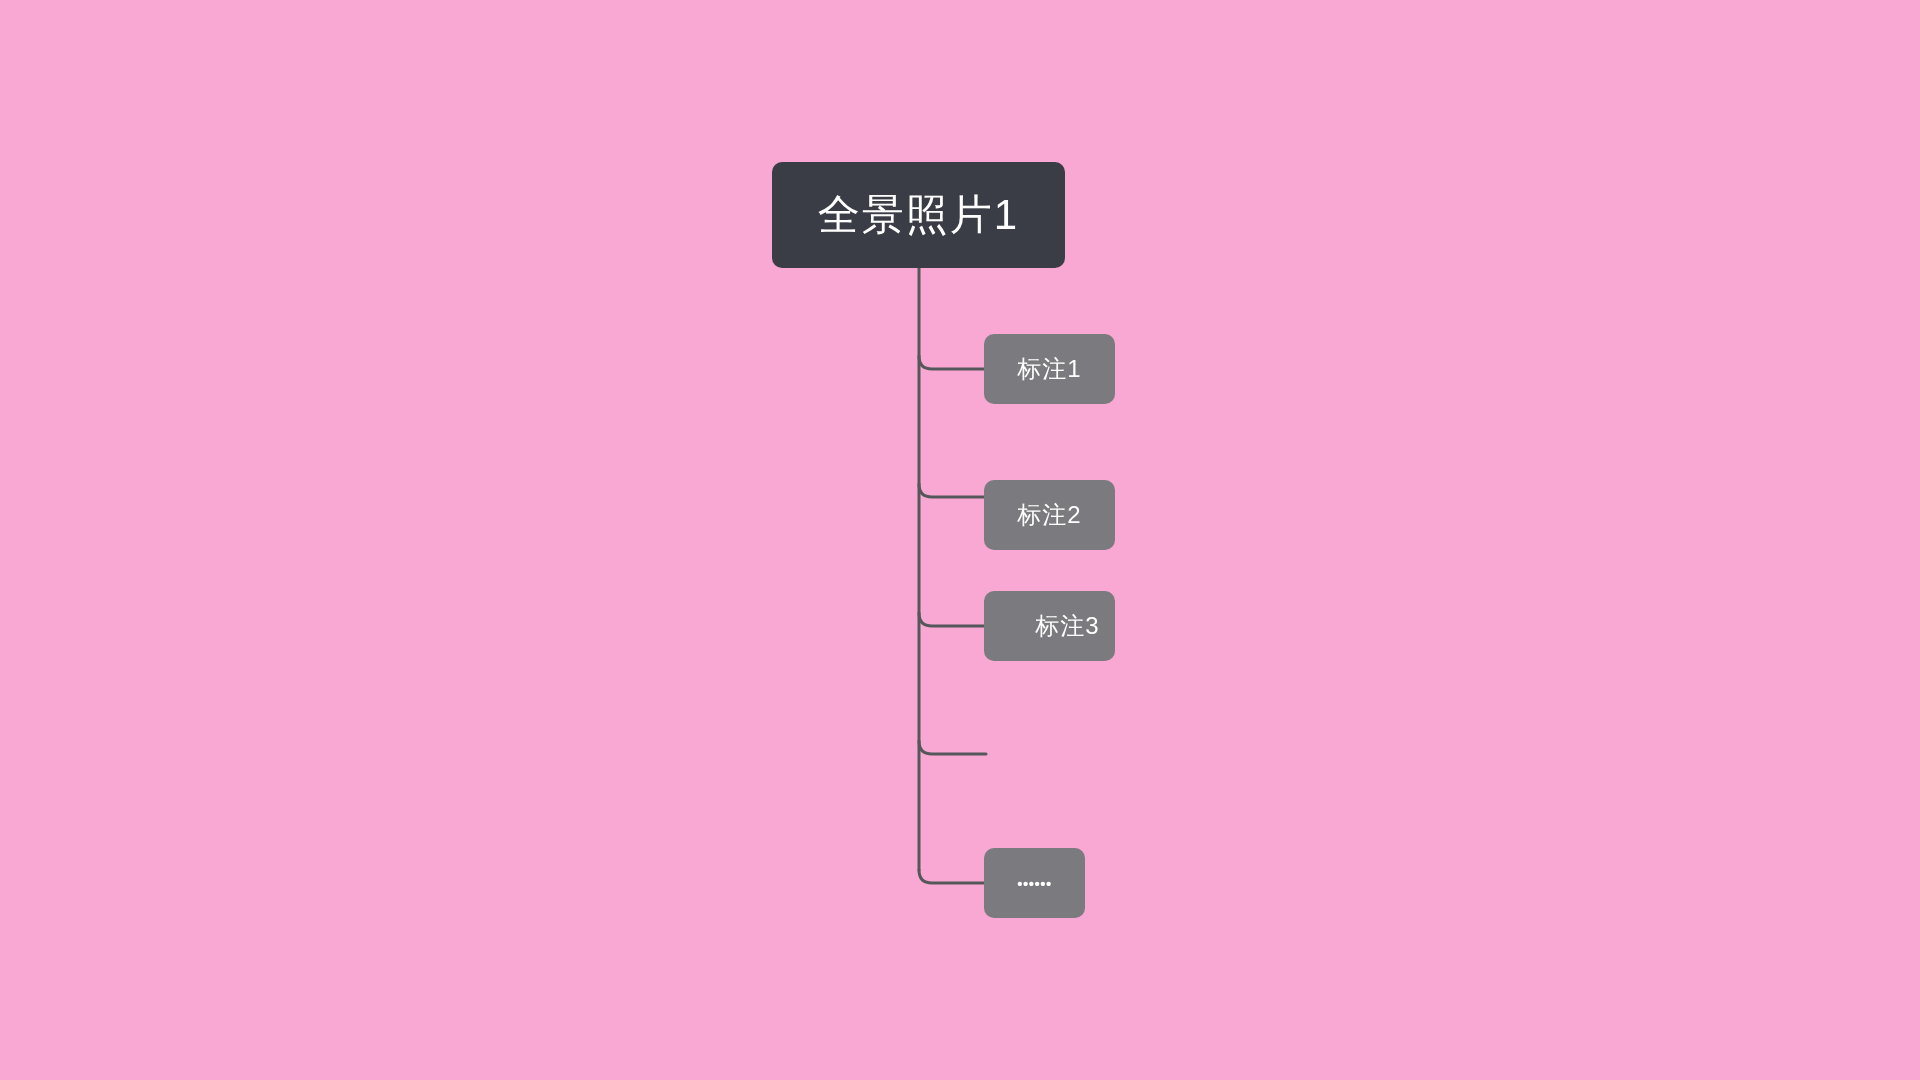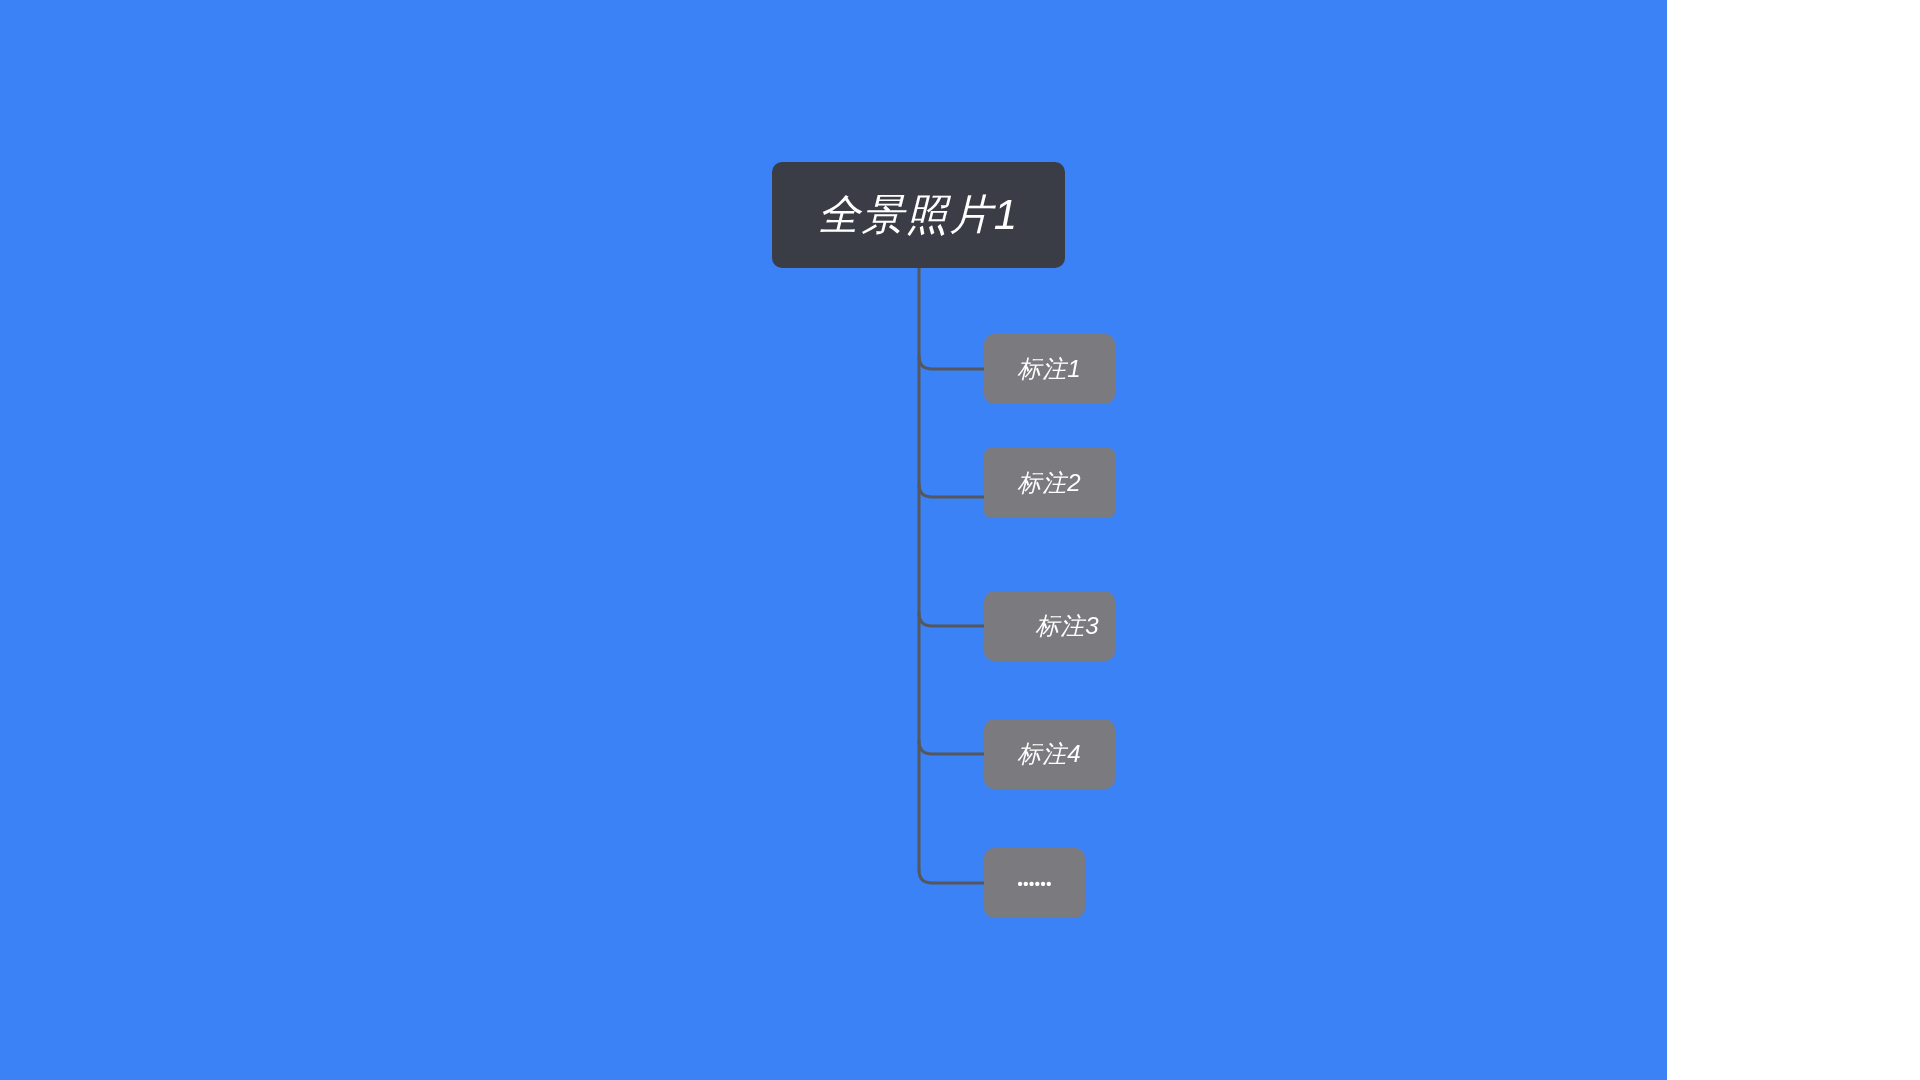--- a/index.html
+++ b/index.html
@@ -5,24 +5,23 @@
   html, body {
     margin: 0;
     padding: 0;
     width: 1920px;
     height: 1080px;
     overflow: hidden;
     font-family: "Liberation Sans", "DejaVu Sans", sans-serif;
   }
   .canvas {
     position: relative;
-    width: 1667px;
+    width: 1920px;
     height: 1080px;
-    background: #3b82f6;
-    font-style: italic;
+    background: #f9a8d4;
   }
   .connectors {
     position: absolute;
     left: 0;
     top: 0;
     width: 1920px;
     height: 1080px;
     pointer-events: none;
   }
   .connectors path {
@@ -53,21 +52,21 @@
   .node-sub {
     left: 984px;
     width: 131px;
     height: 70px;
     background: #7b7b7f;
     font-size: 24px;
     letter-spacing: 1px;
     text-align: center;
   }
   .node-sub.n0 { top: 334px; }
-  .node-sub.n1 { top: 448px; border-radius: 7px; }
+  .node-sub.n1 { top: 480px; }
   .node-sub.n2 { top: 591px; padding-left: 36px; }
   .node-sub.n3 { top: 719px; }
   .node-sub.n4 {
     top: 848px;
     width: 101px;
     font-size: 15px;
     font-weight: bold;
     letter-spacing: 0.5px;
   }
   .node-label {
@@ -98,21 +97,18 @@
   </div>
 
   <div class="node node-sub n1">
     <span class="node-label">标注2</span>
   </div>
 
   <div class="node node-sub n2">
     <span class="node-label">标注3</span>
   </div>
 
-  <div class="node node-sub n3">
-    <span class="node-label">标注4</span>
-  </div>
 
   <div class="node node-sub n4">
     <span class="node-label">••••••</span>
   </div>
 
 </div>
 
 </body></html>

